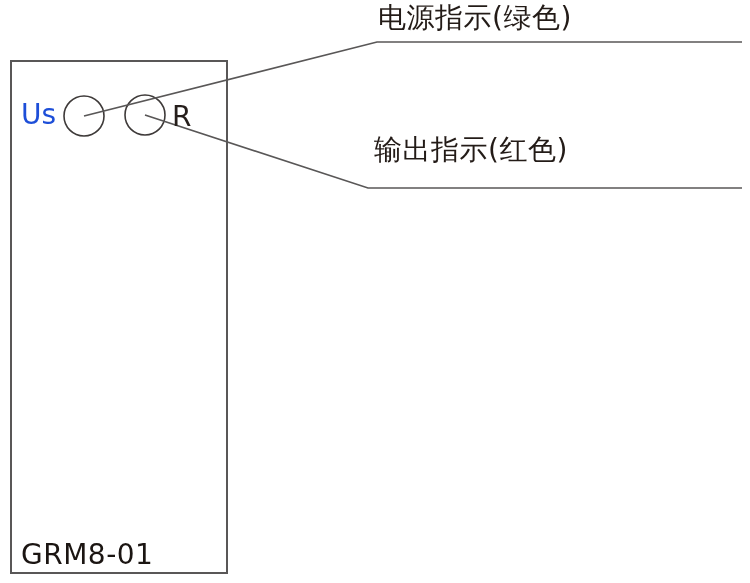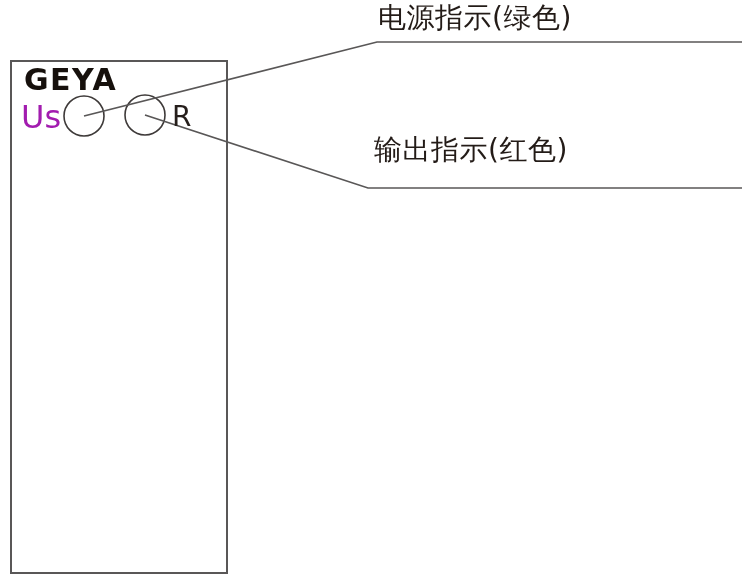--- a/index.html
+++ b/index.html
@@ -33,22 +33,22 @@
     font-size: 30px;
     font-weight: 900;
     letter-spacing: 1.5px;
     color: #16100c;
     transform: scaleY(0.98);
     transform-origin: top left;
   }
   .us-label {
     left: 21px;
     top: 101px;
-    font-size: 32px;
-    color: #a21caf;
+    font-size: 28px;
+    color: #1d4ed8;
   }
   .r-label {
     left: 172px;
     top: 103px;
     font-size: 28px;
     color: #251e1b;
   }
   .model-label {
     left: 21px;
     top: 541px;
@@ -81,24 +81,24 @@
 
     <circle cx="84" cy="116" r="20" fill="#ffffff" stroke-width="1.6" stroke="#3e3a39"></circle>
 
     <circle cx="145" cy="115" r="20" fill="#ffffff" stroke-width="1.6" stroke="#3e3a39"></circle>
 
     <polyline points="84,116 377,42 742,42" fill="none" stroke-width="1.7" stroke="#595757"></polyline>
 
     <polyline points="145,115 368,188 742,188" fill="none" stroke-width="1.7" stroke="#595757"></polyline>
   </svg>
 
-  <div class="txt logo">GEYA</div>
 
   <div class="txt us-label">Us</div>
 
   <div class="txt r-label">R</div>
 
+  <div class="txt model-label">GRM8-01</div>
 
   <div class="txt callout-label callout-power">电源指示(绿色)</div>
 
   <div class="txt callout-label callout-output">输出指示(红色)</div>
 
 </div>
 
 </body></html>

